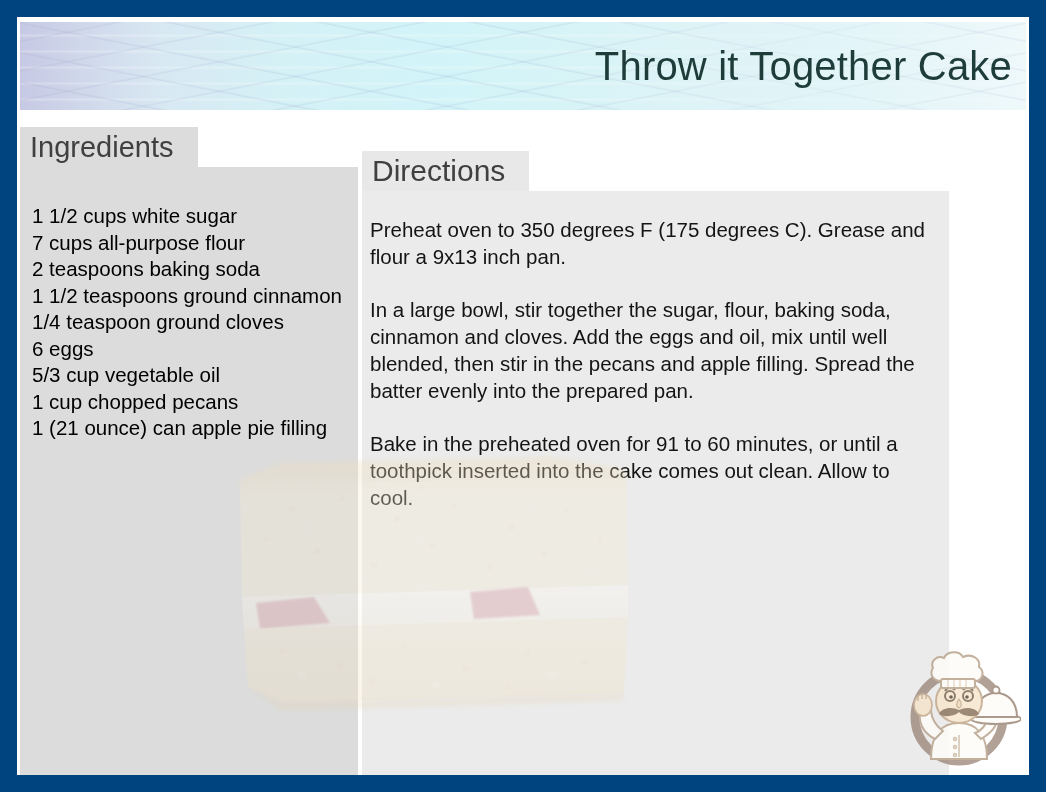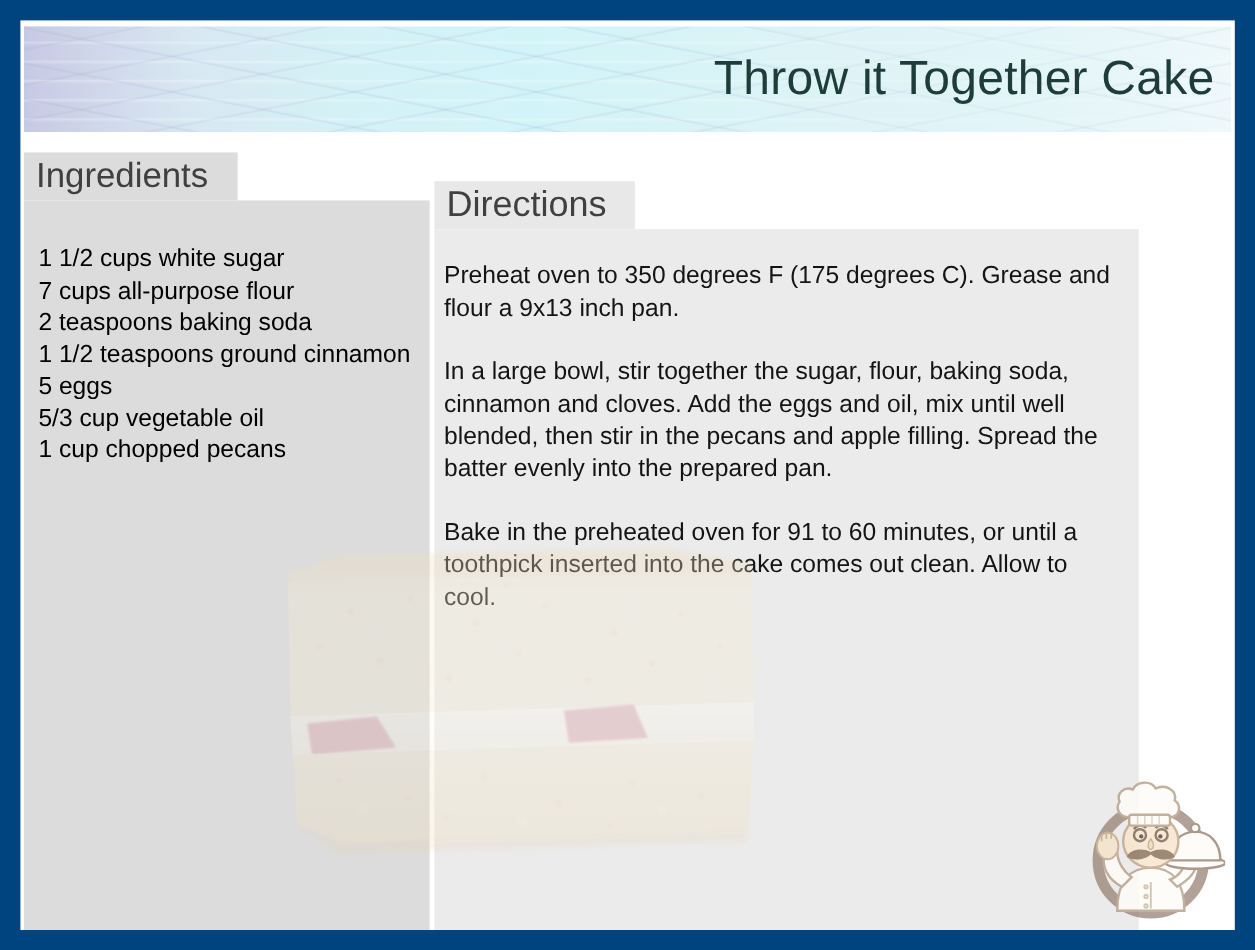--- a/index.html
+++ b/index.html
@@ -197,23 +197,25 @@
     <div class="panel" id="ingredients-panel">
       <div class="panel-tab">
         <span class="panel-tab-label">Ingredients</span>
       </div>
       <div id="ingredients-body">
         <ul id="ingredients-list">
           <li>1 1/2 cups white sugar</li>
           <li>7 cups all-purpose flour</li>
           <li>2 teaspoons baking soda</li>
           <li>1 1/2 teaspoons ground cinnamon</li>
-          <li>5 eggs</li>
+          <li>1/4 teaspoon ground cloves</li>
+          <li>6 eggs</li>
           <li>5/3 cup vegetable oil</li>
           <li>1 cup chopped pecans</li>
+          <li>1 (21 ounce) can apple pie filling</li>
         </ul>
       </div>
     </div>
 
     <div class="panel" id="directions-panel">
       <div class="panel-tab">
         <span class="panel-tab-label">Directions</span>
       </div>
       <div id="directions-body">
         <p class="direction-step">Preheat oven to 350 degrees F (175 degrees C). Grease and flour a 9x13 inch pan.</p>

